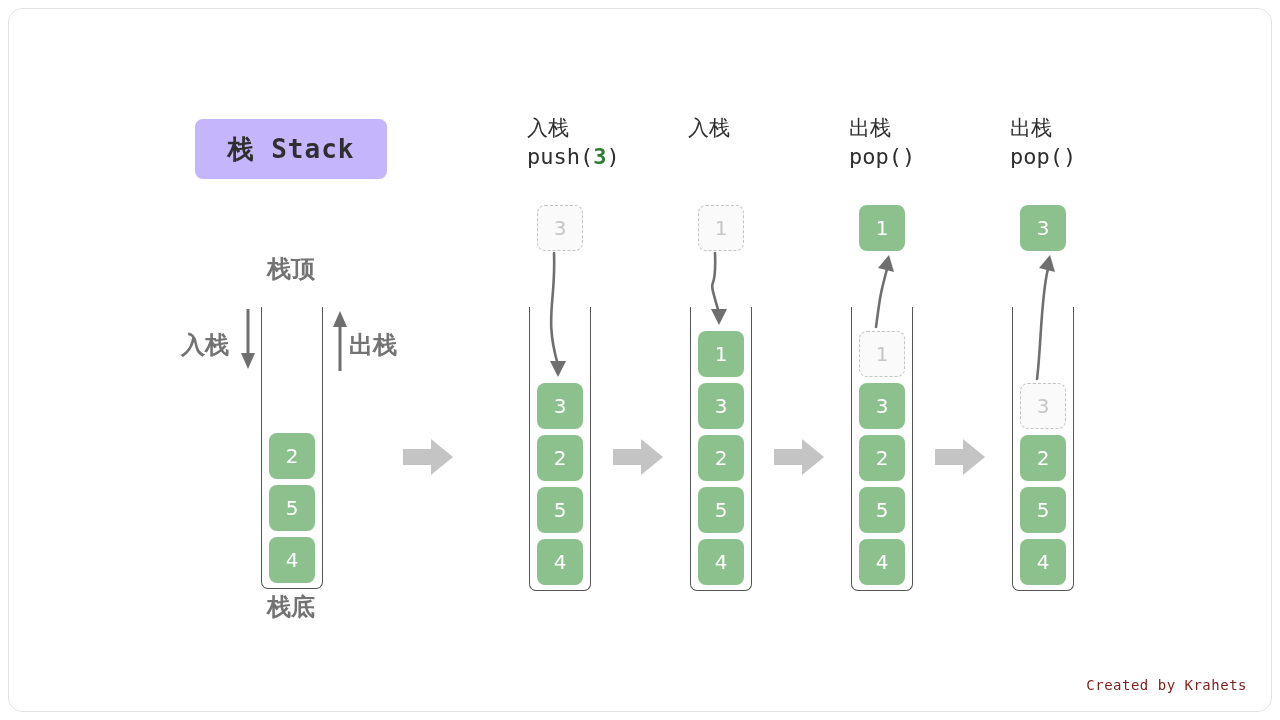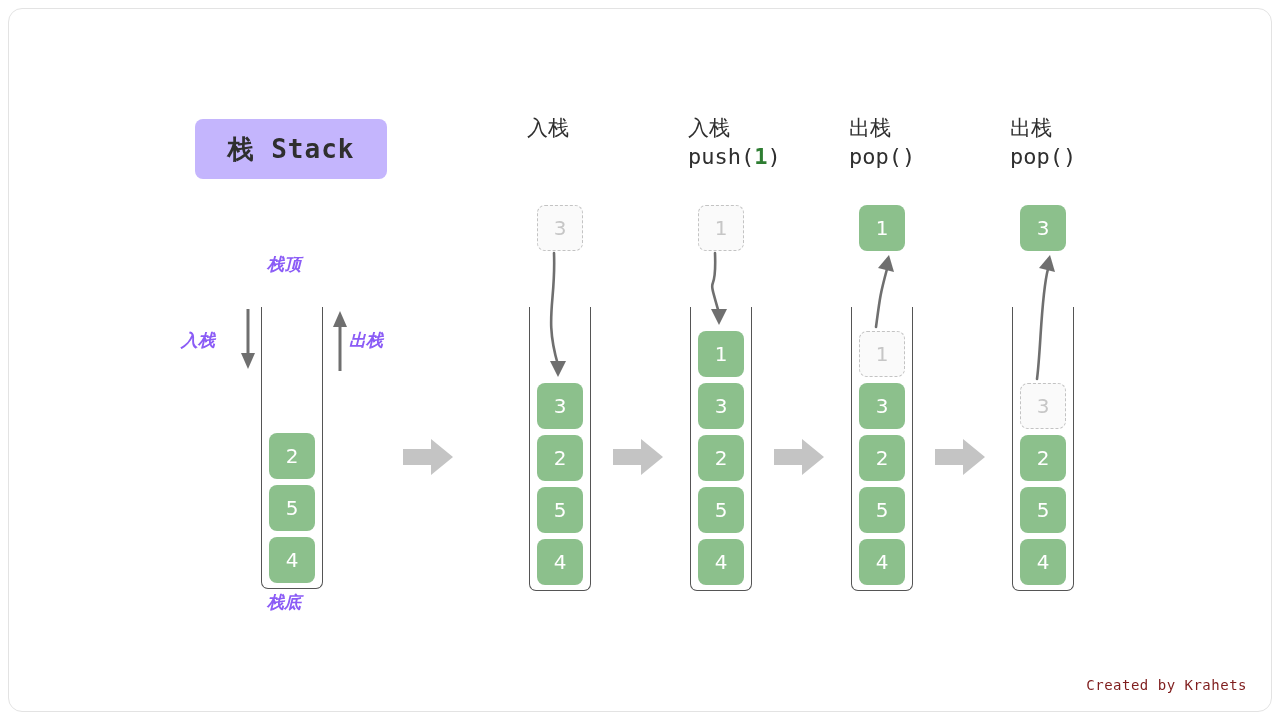--- a/index.html
+++ b/index.html
@@ -40,24 +40,23 @@
     font-size: 26px;
     font-weight: bold;
     color: #2f2f2f;
     letter-spacing: 1px;
   }
 
   
   .cn-label {
     font-family: "DejaVu Sans", sans-serif;
     font-weight: bold;
-    font-size: 17px;
-    color: #8b5cf6;
+    font-size: 24px;
+    color: #737373;
     white-space: nowrap;
-    font-style: italic;
   }
 
   
   .col-head {
     width: 170px;
     text-align: left;
   }
   .col-head .cn {
     font-family: "DejaVu Sans", sans-serif;
     font-size: 21px;
@@ -166,34 +165,34 @@
   <svg class="abs block-arrow" style="left:765px; top:428px;" viewBox="0 0 50 40">
     <polygon points="0,12 28,12 28,2 50,20 28,38 28,28 0,28" fill="#c4c4c4"></polygon>
   </svg>
   <svg class="abs block-arrow" style="left:926px; top:428px;" viewBox="0 0 50 40">
     <polygon points="0,12 28,12 28,2 50,20 28,38 28,28 0,28" fill="#c4c4c4"></polygon>
   </svg>
 
   <div id="stages-layer">
       <div class="abs col-head" style="left: 518px; top: 105px;">
         <div class="cn">入栈</div>
+        <div class="code"><span>push(</span><span class="num">3</span><span>)</span></div>
       </div>
       <div class="abs cell ghost" style="left: 528px; top: 196px;">3</div>
       <div class="abs stack-walls" style="left: 520px; top: 298px; height: 284px;"></div>
       <div class="abs cell solid" style="left: 528px; top: 374px;">3</div>
       <div class="abs cell solid" style="left: 528px; top: 426px;">2</div>
       <div class="abs cell solid" style="left: 528px; top: 478px;">5</div>
       <div class="abs cell solid" style="left: 528px; top: 530px;">4</div>
       <svg class="abs" width="1264" height="704" style="left: 0px; top: 0px; pointer-events: none;">
         <path d="M 545 244 C 547 294, 535 308, 549 356" fill="none" stroke="#6f6f6f" stroke-width="2.6" stroke-linecap="round"></path>
         <polygon points="549,368 541,352 557,352" fill="#6f6f6f"></polygon>
       </svg>
       <div class="abs col-head" style="left: 679px; top: 105px;">
         <div class="cn">入栈</div>
-        <div class="code"><span>push(</span><span class="num">1</span><span>)</span></div>
       </div>
       <div class="abs cell ghost" style="left: 689px; top: 196px;">1</div>
       <div class="abs stack-walls" style="left: 681px; top: 298px; height: 284px;"></div>
       <div class="abs cell solid" style="left: 689px; top: 322px;">1</div>
       <div class="abs cell solid" style="left: 689px; top: 374px;">3</div>
       <div class="abs cell solid" style="left: 689px; top: 426px;">2</div>
       <div class="abs cell solid" style="left: 689px; top: 478px;">5</div>
       <div class="abs cell solid" style="left: 689px; top: 530px;">4</div>
       <svg class="abs" width="1264" height="704" style="left: 0px; top: 0px; pointer-events: none;">
         <path d="M 706 244 C 708 294, 696 256, 710 304" fill="none" stroke="#6f6f6f" stroke-width="2.6" stroke-linecap="round"></path>

